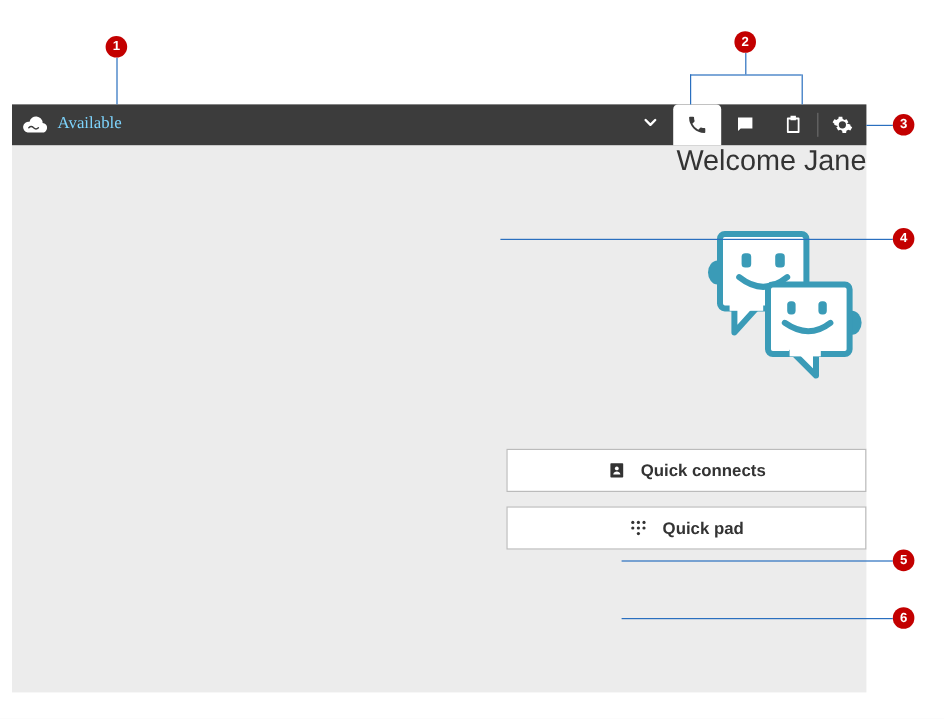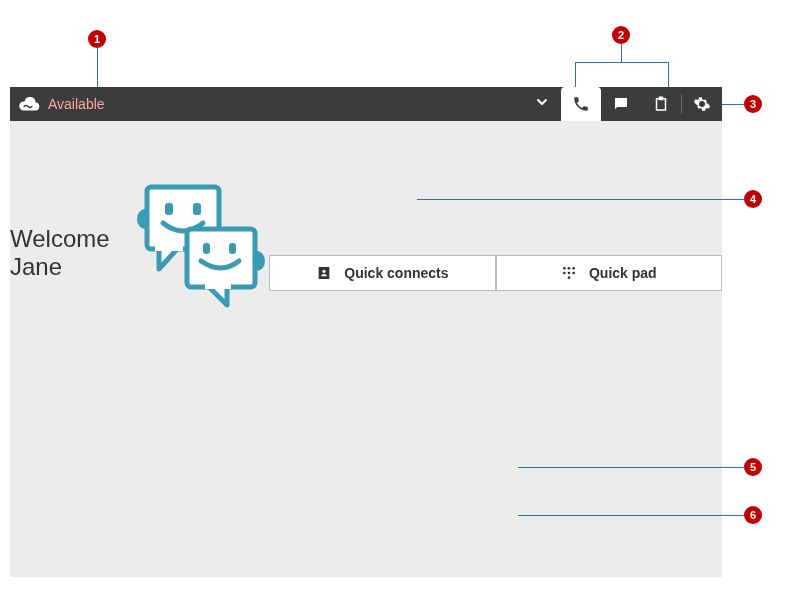--- a/index.html
+++ b/index.html
@@ -31,21 +31,22 @@
       display: flex;
       align-items: center;
       padding-left: 8px;
       flex: 1;
       gap: 8px;
     }
     .cloud-icon svg { display: block; }
     .status-label {
       font-size: 14px;
       font-weight: 500;
-      color: #fca5a5;
+      color: #7dd3fc;
+      font-family: Liberation Serif, serif;
     }
     .status-dropdown {
       display: flex;
       align-items: center;
       padding-right: 12px;
       cursor: pointer;
     }
     .tabs {
       display: flex;
       align-items: stretch;
@@ -65,43 +66,43 @@
     }
     .tab svg { display: block; }
     .tab-divider {
       width: 1px;
       height: 20px;
       background: #6a6a6a;
       align-self: center;
     }
     .main-content {
       display: flex;
-      flex-direction: row;
-      align-items: center;
-      padding-top: 60px;
+      flex-direction: column;
+      align-items: flex-end;
     }
     .welcome-text {
       font-size: 24px;
       font-weight: 300;
       color: #333;
       margin-bottom: 40px;
     }
     .welcome-illustration {
       margin-bottom: 50px;
     }
     .action-button {
       width: 300px;
       height: 36px;
       background: #fff;
       border: 1px solid #bbb;
       display: flex;
       align-items: center;
       justify-content: center;
       gap: 12px;
       cursor: pointer;
+      margin-bottom: 12px;
       font-size: 14px;
       font-weight: 600;
       color: #333;
     }
     .action-button svg { display: block; }
 
     
     .callout-badge {
       position: absolute;
       width: 18px;

